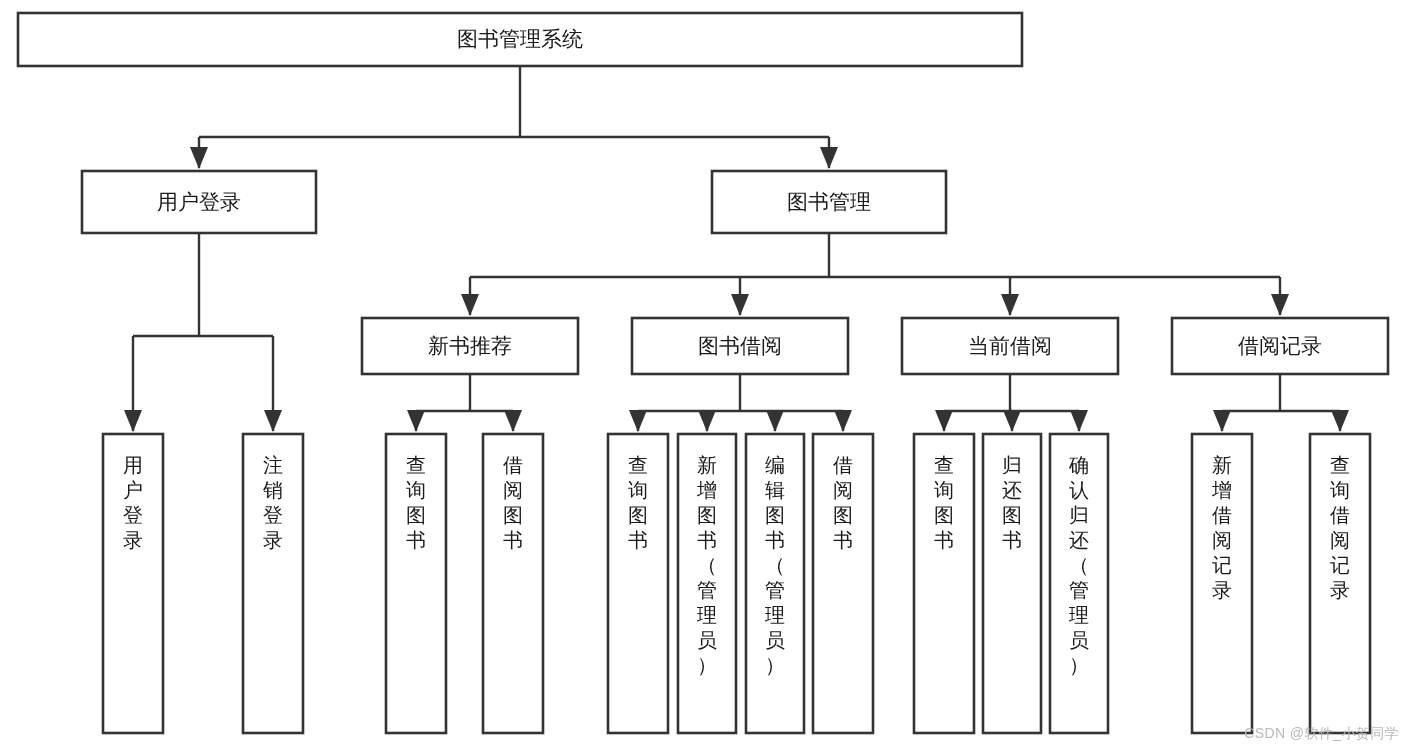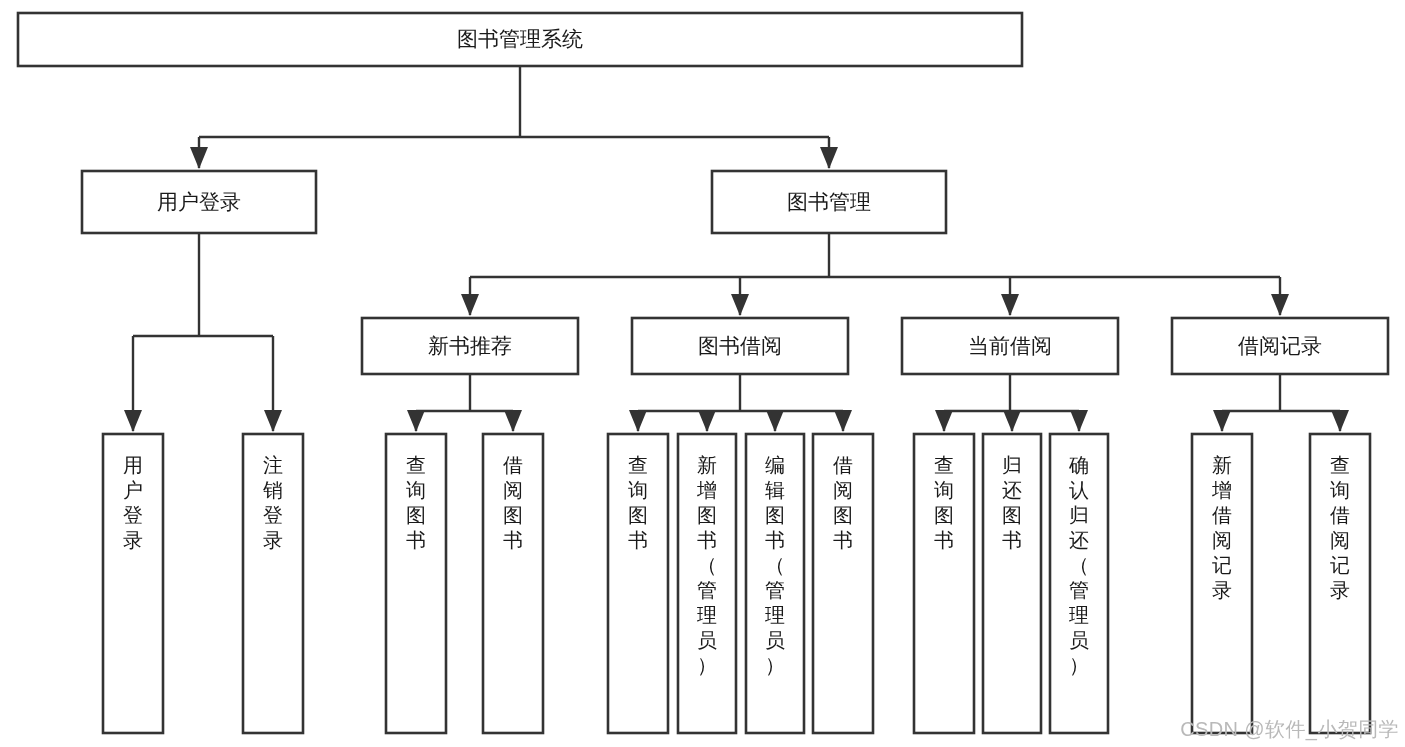--- a/index.html
+++ b/index.html
@@ -16,21 +16,21 @@
     font-family:"Liberation Sans","DejaVu Sans",sans-serif;
     font-size:21px;fill:#1a1a1a;text-anchor:middle;dominant-baseline:middle;
   }
   .leaf-label{
     font-family:"Liberation Sans","DejaVu Sans",sans-serif;
     font-size:20px;fill:#1a1a1a;text-anchor:middle;
   }
   .watermark{
     position:absolute;right:6px;bottom:4px;
     font-family:"Liberation Sans","DejaVu Sans",sans-serif;
-    font-size:20px;color:#b9b9b9;letter-spacing:.4px;white-space:nowrap;
+    font-size:14px;color:#b9b9b9;letter-spacing:.4px;white-space:nowrap;
     pointer-events:none;
   }
 </style>
 </head>
 <body>
 
 <div id="diagram-root">
   <svg id="flow" viewBox="0 0 1405 747">
     <g id="links-layer">
         <path d="M 520 66 L 520 137" class="link-line"></path>

